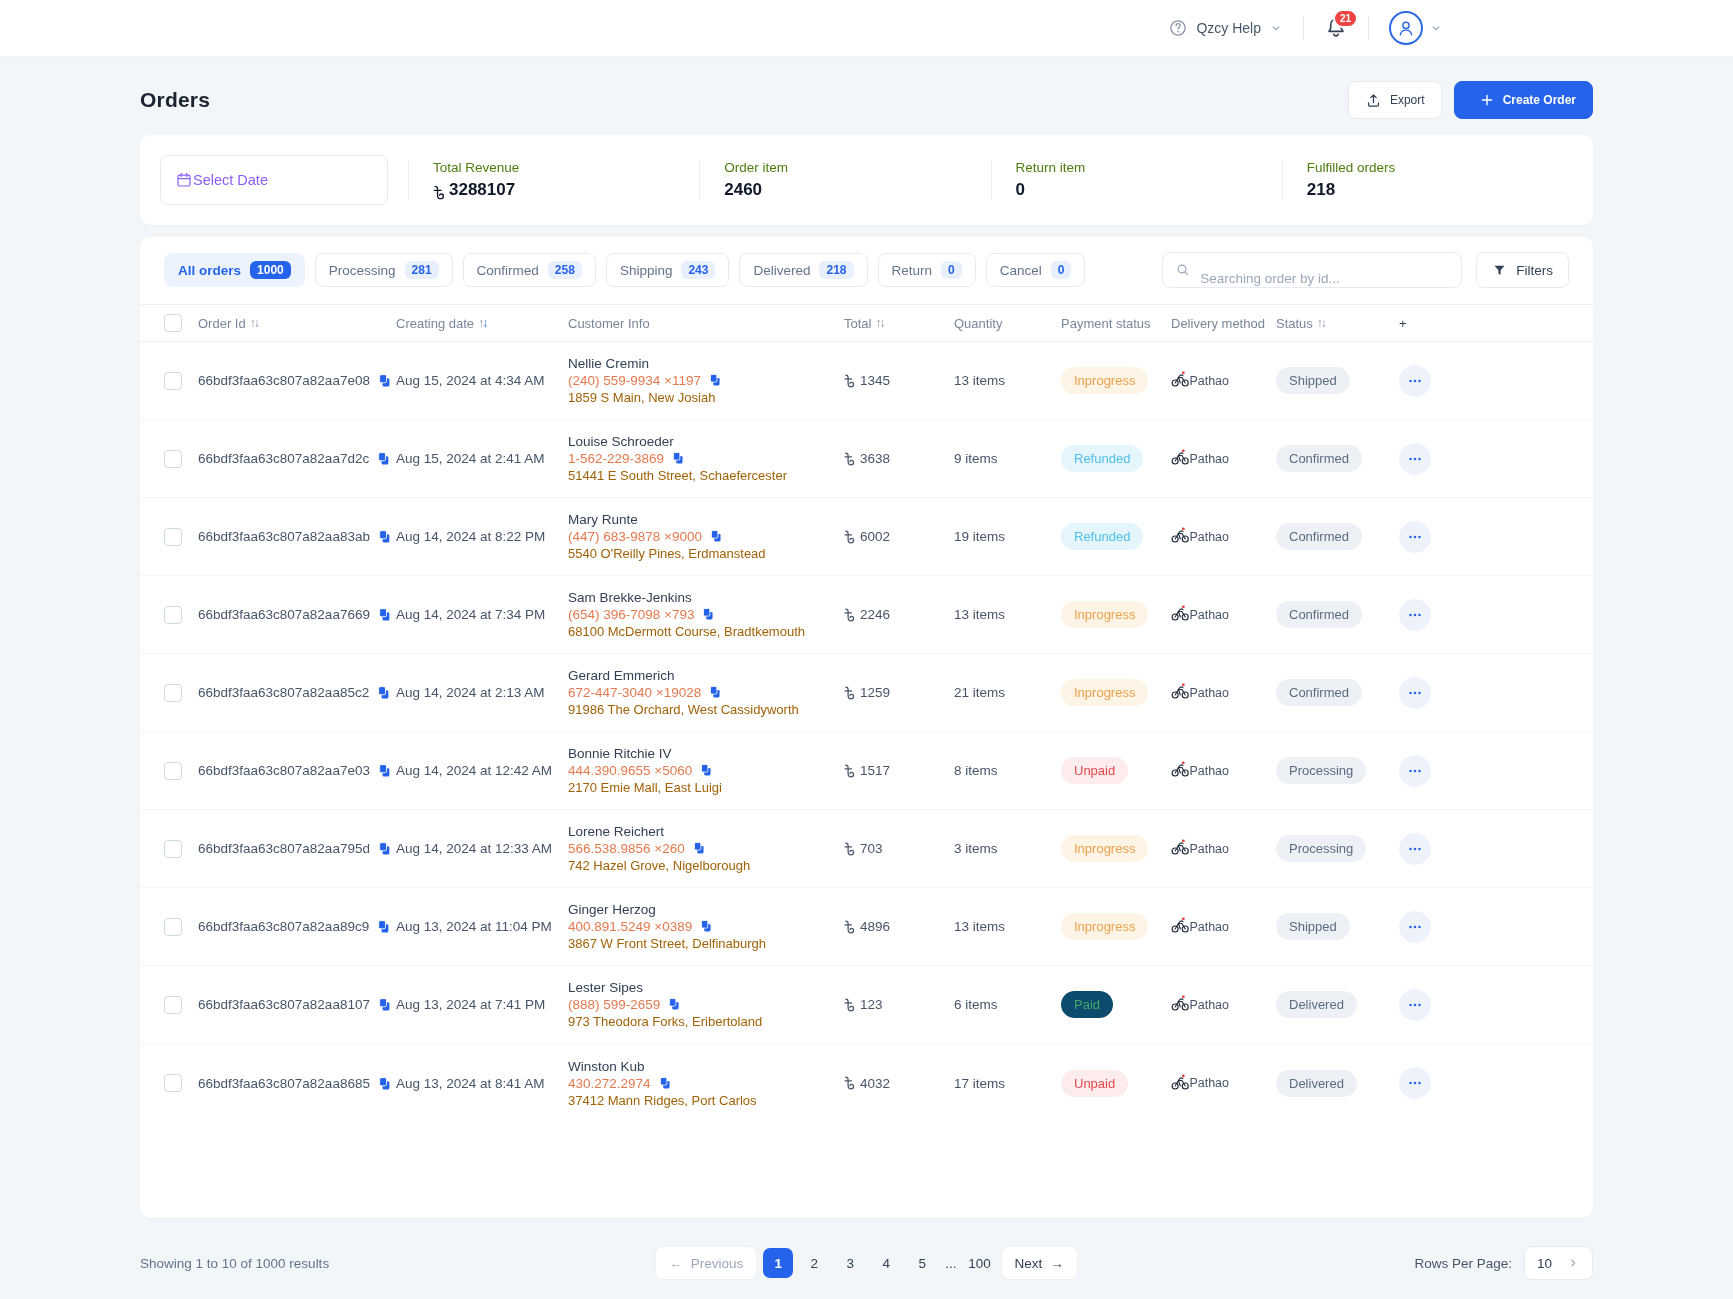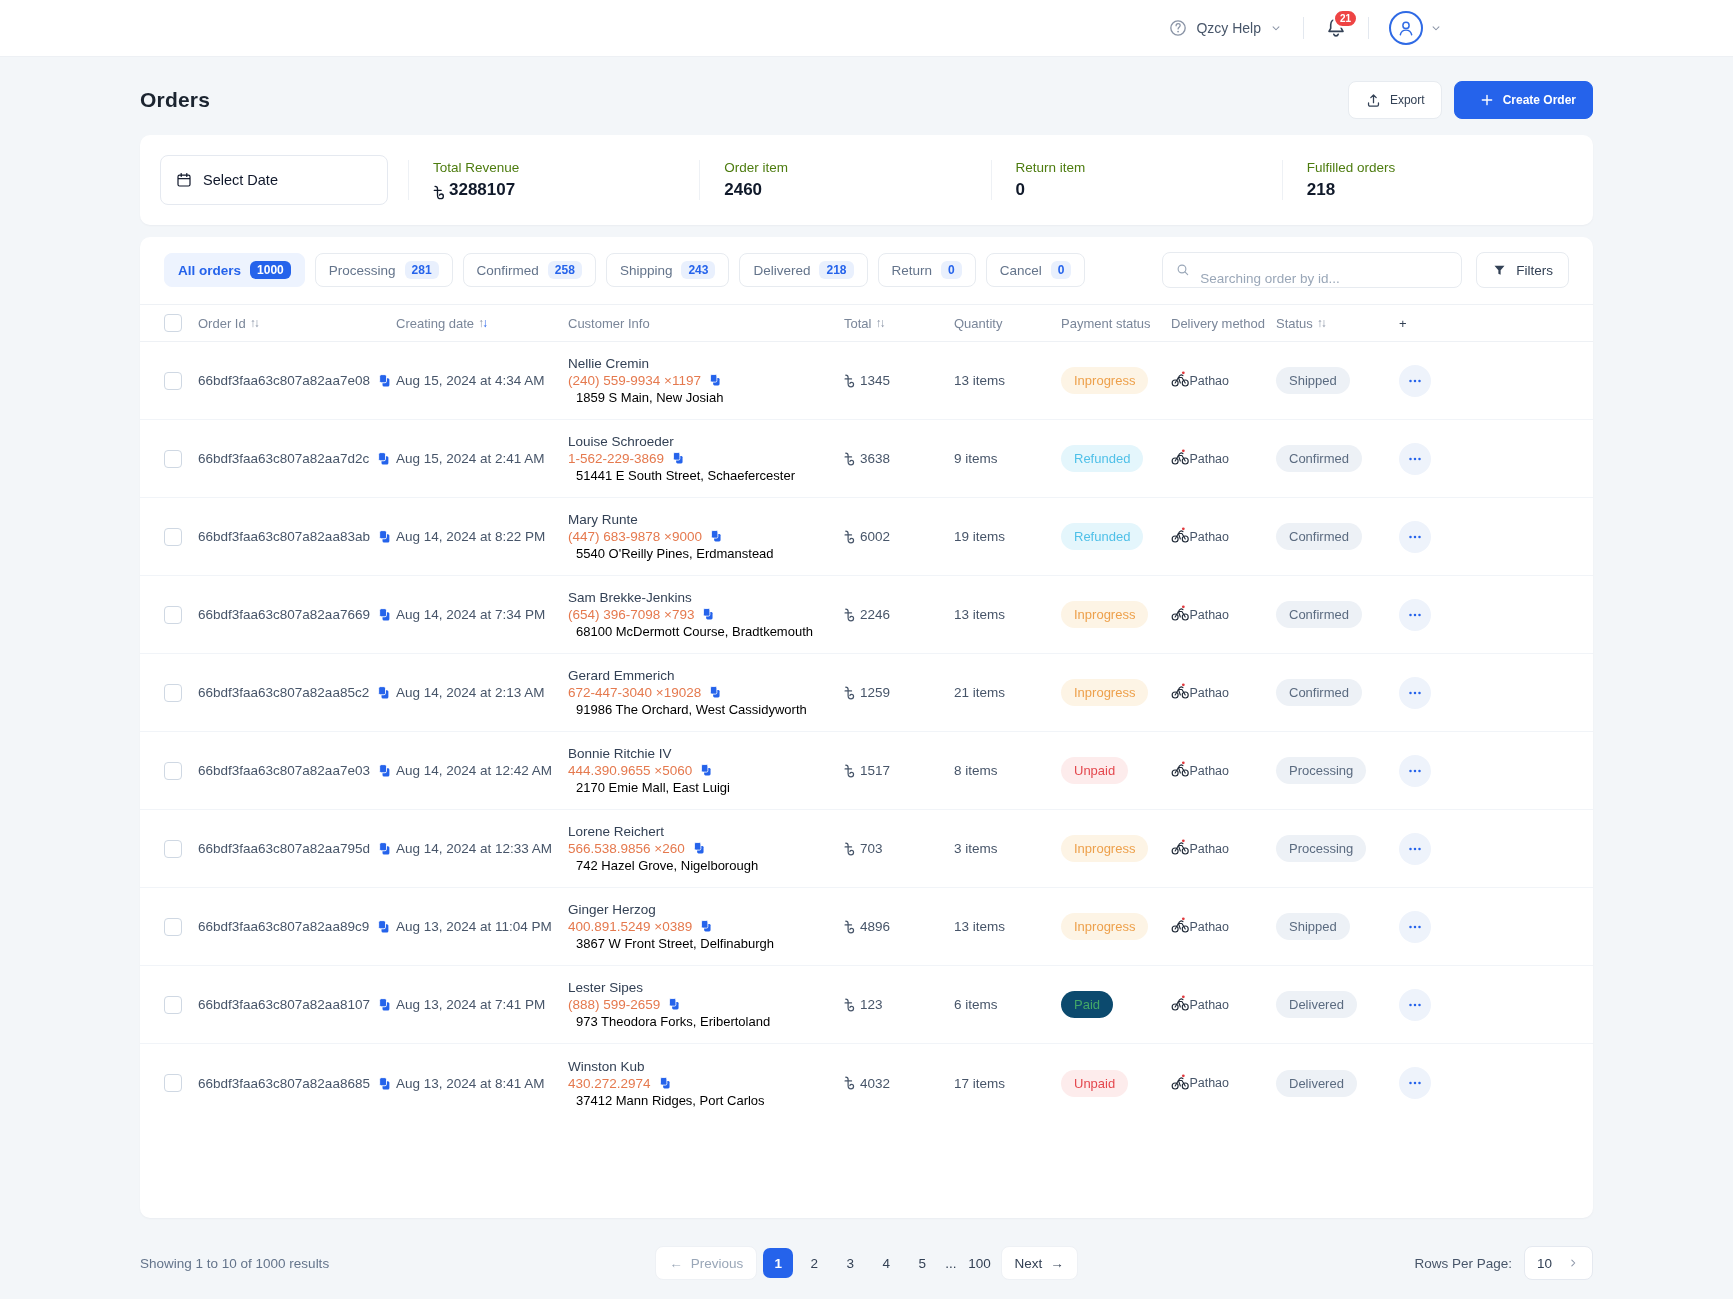--- a/index.html
+++ b/index.html
@@ -41,22 +41,22 @@
   .btn-create { background: #2563eb; border: 1px solid #2563eb; color: #fff; font-weight: 600; padding-left: 24px; }
 
   
   .stats-card {
     margin-top: 16px; background: #fff; border-radius: 10px; height: 90px;
     display: flex; align-items: center; padding: 0 20px;
     box-shadow: 0 1px 2px rgba(15,23,42,.04);
   }
   .date-picker {
     width: 228px; height: 50px; border: 1px solid #e5e9f0; border-radius: 8px;
-    display: flex; align-items: center; gap: 10px; padding: 0 14px;
-    color: #0f172a; font-size: 14.5px; cursor: pointer; margin-right: 20px; background: #fff;
+    display: flex; align-items: center; padding: 0 14px;
+    color: #8b5cf6; font-size: 14.5px; cursor: pointer; margin-right: 20px; background: #fff;
   }
   .stat { flex: 1; padding-left: 24px; border-left: 1px solid #eef1f5; }
   .stat-label { font-size: 13.5px; color: #4d7c0f; margin-bottom: 5px; }
   .stat-value { font-size: 17px; font-weight: 700; color: #10192a; display: flex; align-items: flex-end; gap: 4px; }
 
   
   .main-card { margin-top: 12px; background: #fff; border-radius: 10px; box-shadow: 0 1px 2px rgba(15,23,42,.04); padding-bottom: 96px; }
   .tabs-row { display: flex; align-items: center; gap: 10px; padding: 15px 24px 16px; }
   .tab {
     display: inline-flex; align-items: center; gap: 9px; height: 34px; padding: 0 13px;
@@ -88,21 +88,21 @@
   .th { display: flex; align-items: center; gap: 4px; }
   .sorts { display: inline-flex; flex-direction: row; font-size: 12px; letter-spacing: -2px; color: #8a94a6; }
   .sorts .active-dn { color: #2563eb; }
   .trow { height: 78px; border-bottom: 1px solid #f1f4f8; font-size: 13.5px; color: #475569; }
   .trow:last-child { border-bottom: none; }
   .checkbox { width: 18px; height: 18px; border: 1.5px solid #cfd8e3; border-radius: 4px; background: #fff; cursor: pointer; }
   .cell-id { display: flex; align-items: center; gap: 7px; }
   .copy-icon { color: #2563eb; cursor: pointer; flex: none; }
   .cust-name { color: #334155; margin-bottom: 2px; }
   .cust-phone { color: #e5794e; display: flex; align-items: flex-start; gap: 7px; margin-bottom: 2px; }
-  .cust-addr { color: #000000; font-size: 13px; margin-left: 8px; }
+  .cust-addr { color: #a16207; font-size: 13px; }
   .cell-total { display: flex; align-items: center; gap: 5px; color: #475569; }
   .badge { display: inline-block; font-size: 13px; padding: 6px 13px; border-radius: 15px; }
   .pay-inprogress { color: #eda04b; background: #fdf4e5; }
   .pay-refunded  { color: #4fc0e8; background: #e4f6fc; }
   .pay-unpaid    { color: #e4484e; background: #fdecec; }
   .pay-paid      { color: #43a868; background: #0c4a6e; }
   .status-badge  { color: #5b6b80; background: #edf1f6; }
   .cell-delivery { display: inline-flex; flex-direction: row; align-items: center; width: 58px; }
   .delivery-label { font-size: 12.5px; color: #475569; margin-top: 3px; }
   .bike { color: #1f2937; }

